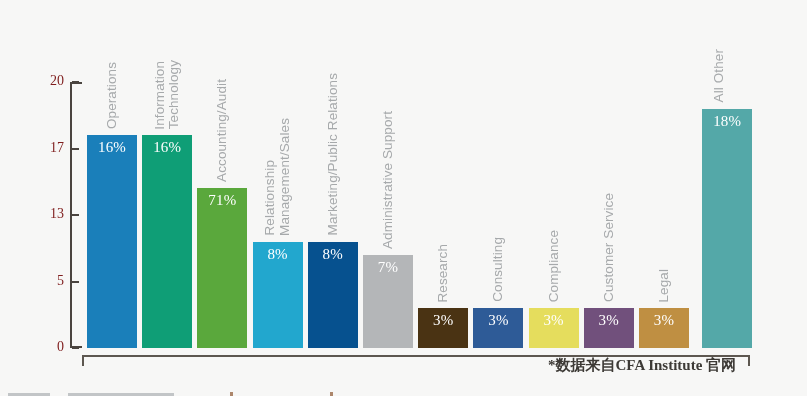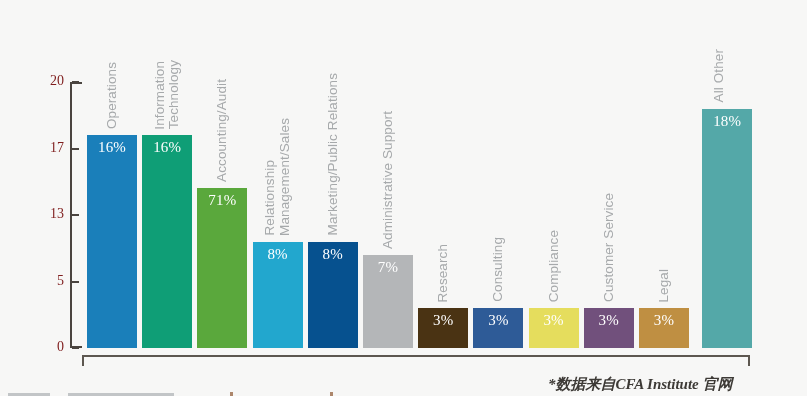--- a/index.html
+++ b/index.html
@@ -126,23 +126,22 @@
     color: #a6a9ab;
     white-space: nowrap;
     line-height: 1.05;
     letter-spacing: .1px;
   }
 
   
   .footnote {
     position: absolute;
     left: 548px;
-    top: 375px;
+    top: 356px;
     font-family: "Liberation Serif", serif;
-    font-style: italic;
     font-weight: bold;
     font-size: 15px;
     color: #3d3a36;
     white-space: nowrap;
   }
 
   
   .bottom-artifact {
     position: absolute;
     bottom: 0;

